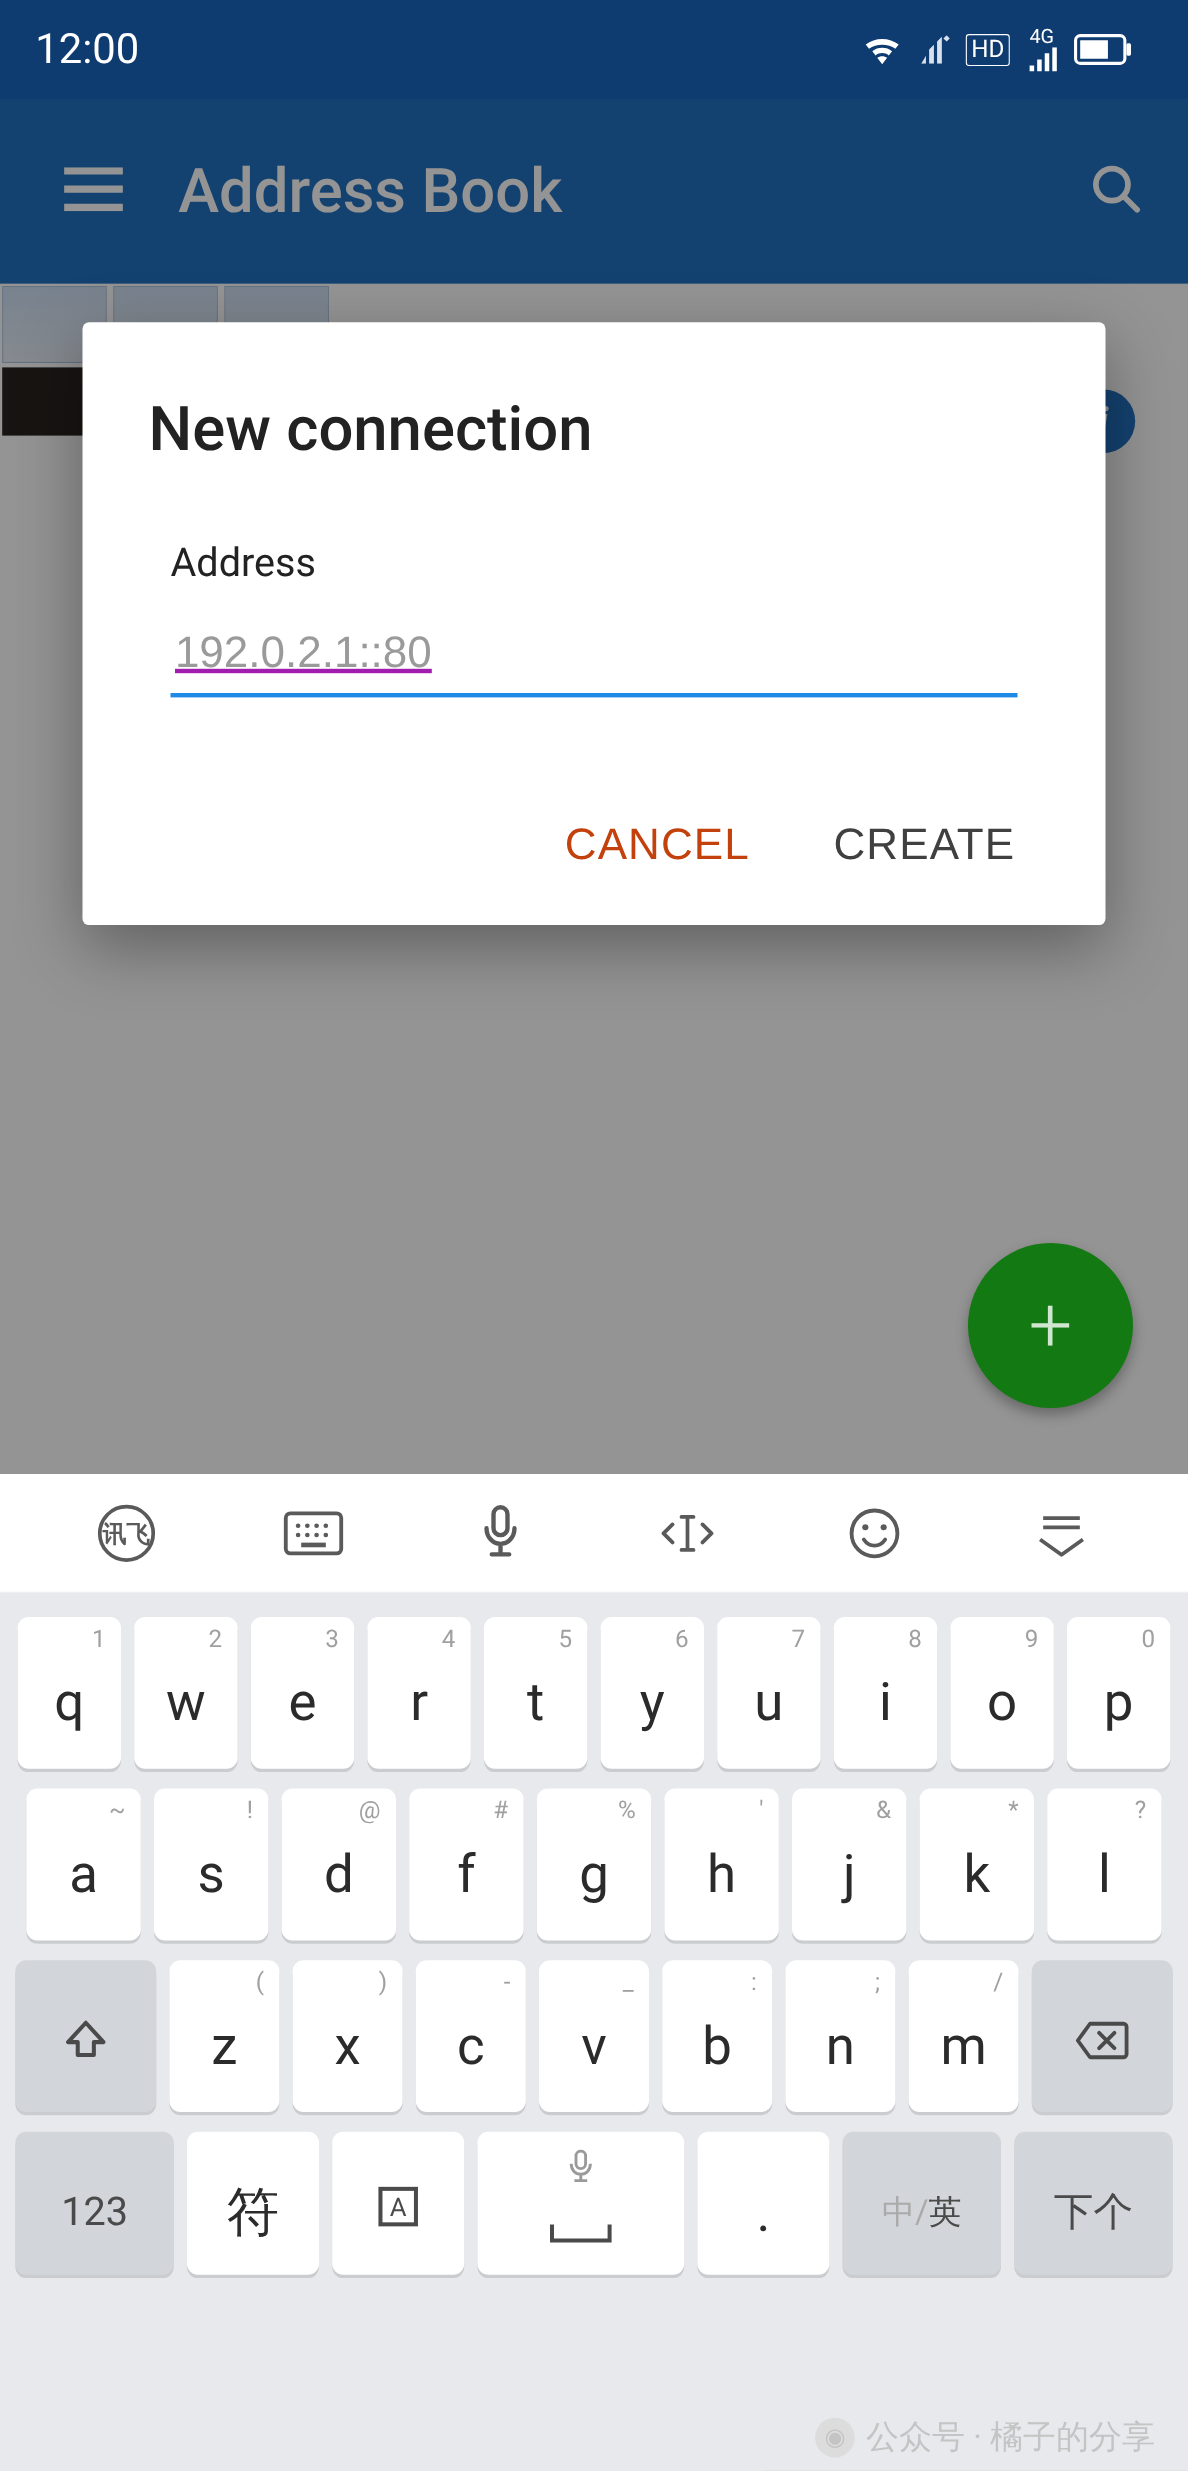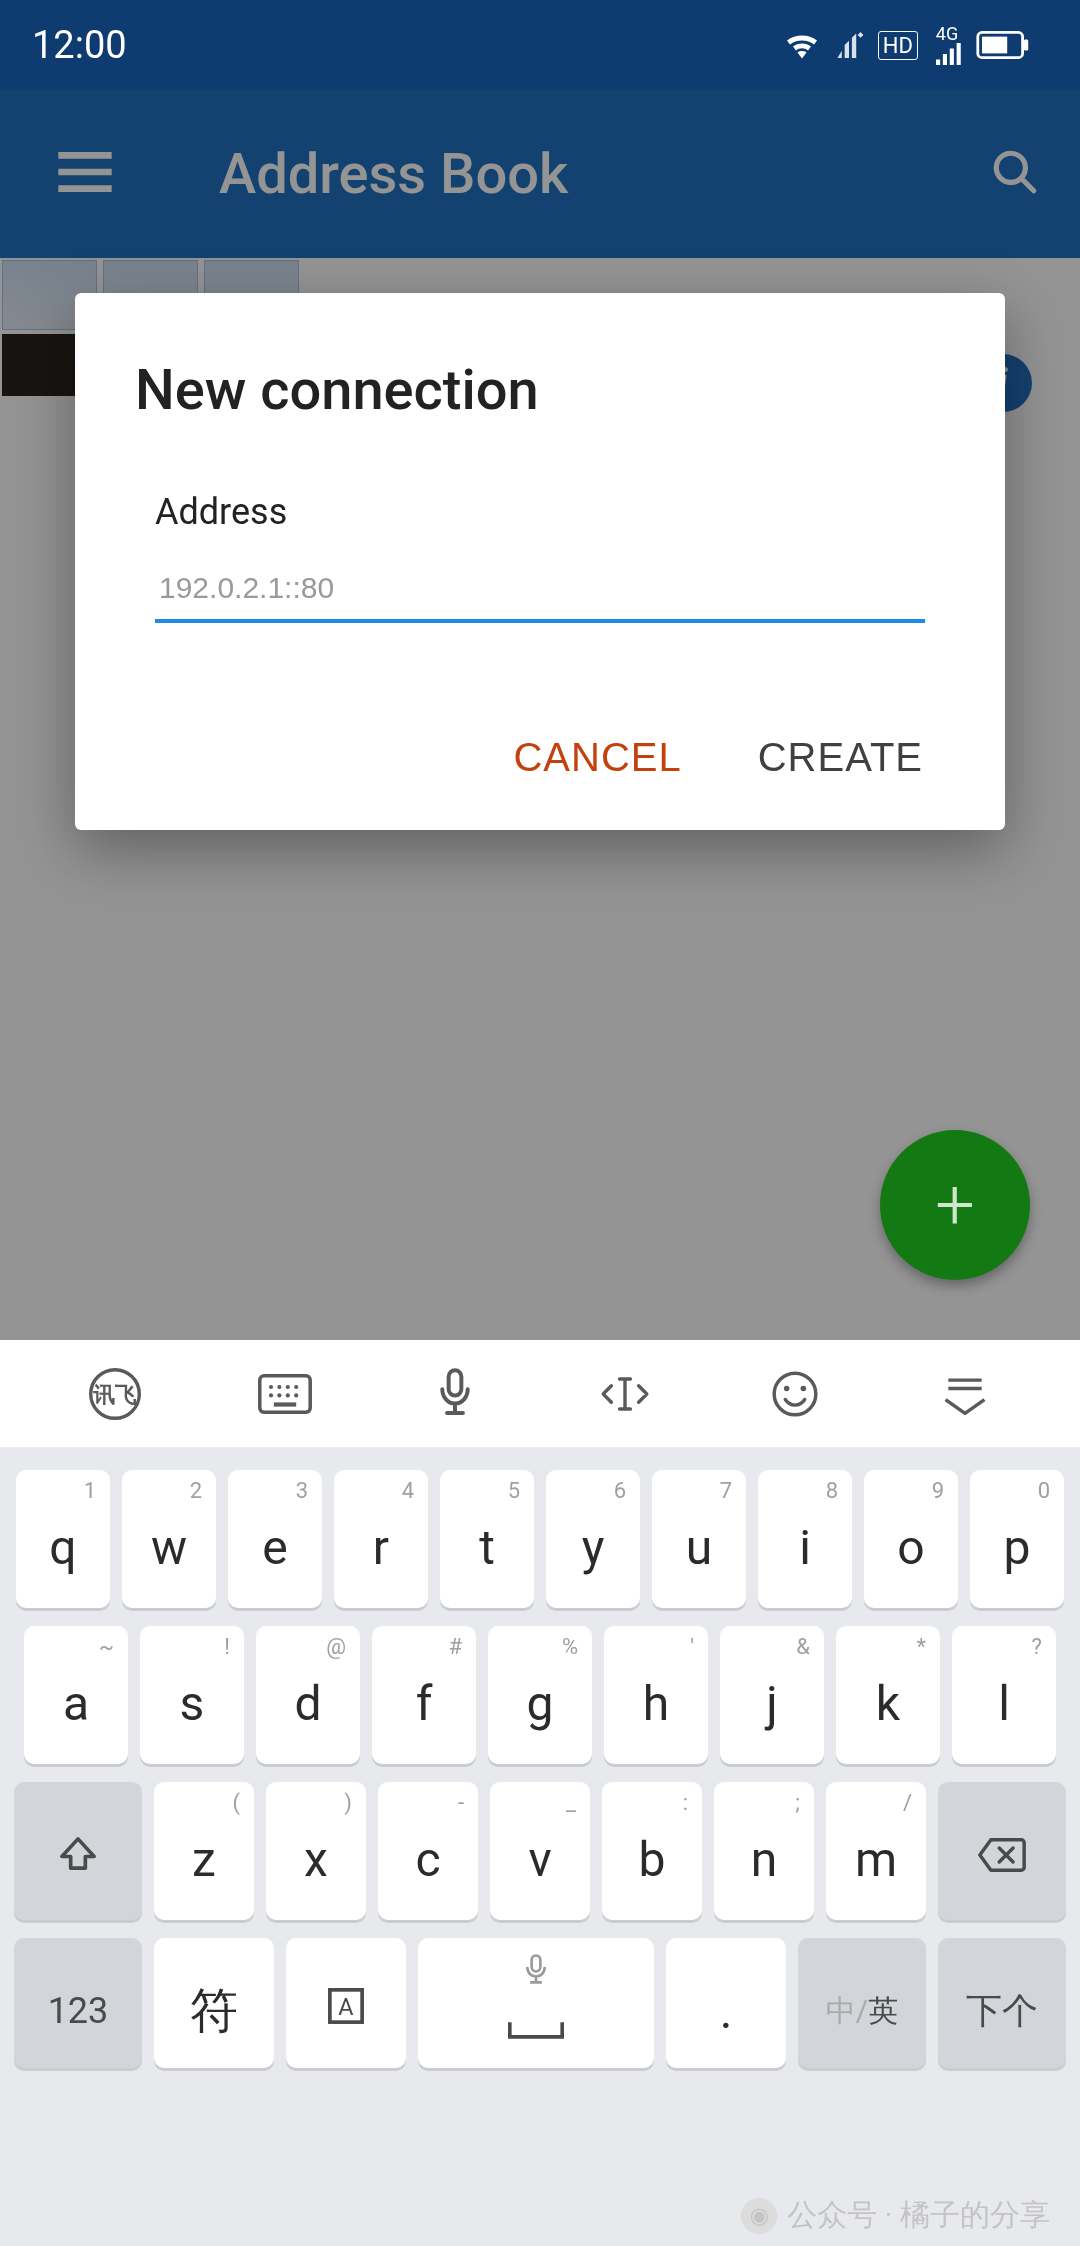--- a/index.html
+++ b/index.html
@@ -26,21 +26,21 @@
 .status-icons { display: flex; align-items: center; gap: 14px; }
 .status-icons svg { display: block; }
 
 
 .app-bar {
   height: 168px;
   background: #2373c1;
   display: flex;
   align-items: center;
   padding: 0 40px 0 58px;
-  gap: 107px;
+  gap: 50px;
 }
 .app-title { font-size: 56px; font-weight: 500; color: #fff; flex: 1; }
 
 
 .content-area {
   position: relative;
   height: 1082px;
   background: #fff;
 }
 .thumb-strip {
@@ -114,25 +114,26 @@
 .field-group { margin-bottom: 36px; padding-left: 20px; padding-right: 20px; }
 .field-label {
   font-size: 36px;
   color: #222;
   margin-bottom: 28px;
 }
 .field-input {
   width: 100%;
   border: none;
   border-bottom: 4px solid #1f8ae6;
-  font-size: 30px;
+  font-size: 40px;
   padding: 10px 4px 14px 4px;
   outline: none;
-  color: #4d7c0f;
+  color: #a21caf;
   background: transparent;
+  text-decoration: underline;
 }
 .field-input::placeholder { color: #9a9a9a; }
 .field-input.inactive { border-bottom: 2px solid #b9c9df; }
 .dialog-actions {
   display: flex;
   justify-content: flex-end;
   gap: 60px;
   margin-top: 96px;
   padding-right: 14px;
 }
@@ -189,21 +190,21 @@
   font-size: 22px;
   color: #a0a0a0;
 }
 .key .main {
   font-size: 48px;
   color: #2b2b2b;
   margin-top: 16px;
 }
 .key.fn {
   background: #d2d5da;
-  width: 128px;
+  width: 144px;
 }
 .key.fn .main { font-size: 36px; color: #4a4a4a; }
 .kb-row.bottom .key { height: 130px; }
 
 .kb-bottom-row { display: flex; gap: 12px; }
 .kb-bottom-row .key { height: 128px; }
 .key-123 { width: 140px; background: #d2d5da; }
 .key-sym { width: 120px; }
 .key-lang { width: 120px; }
 .key-space { flex: 1; width: 230px; }

